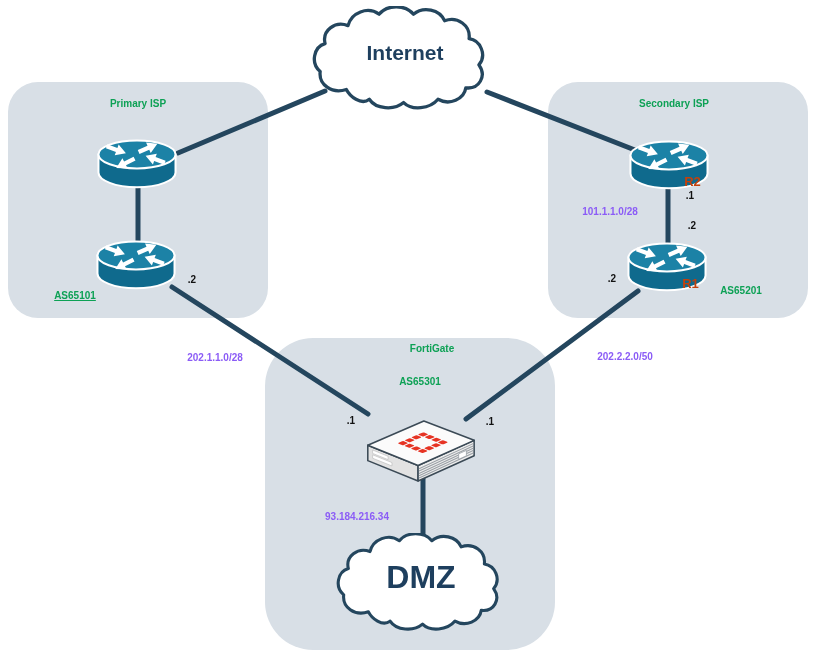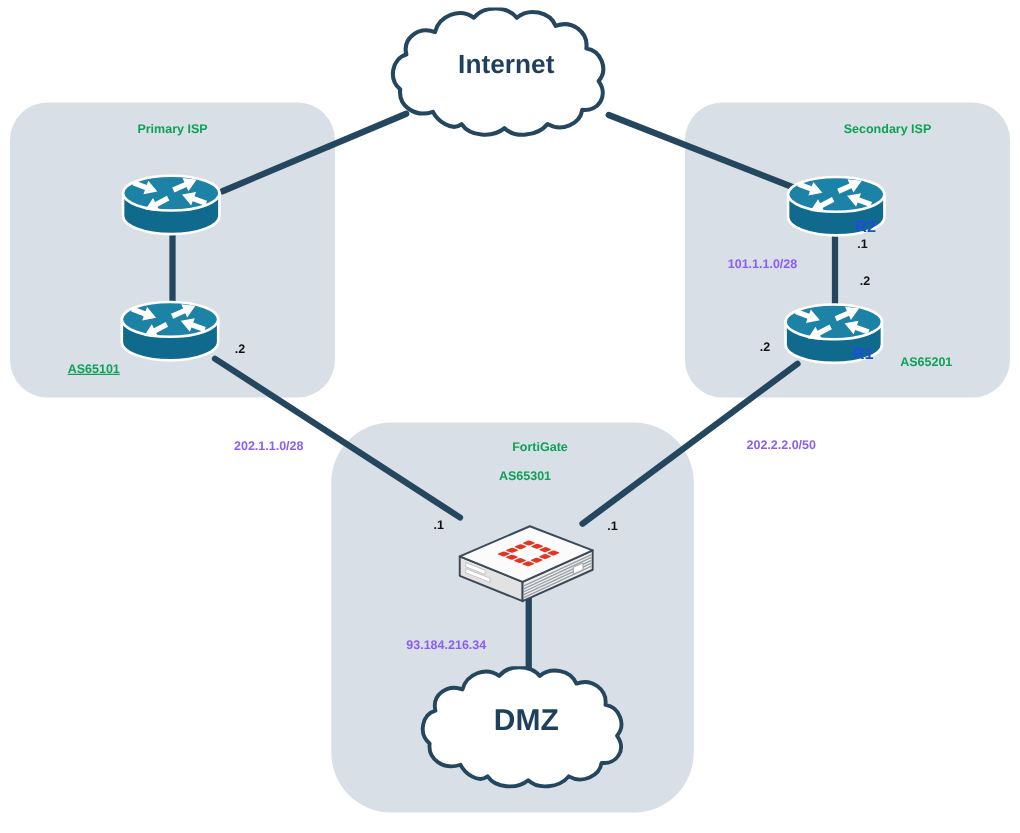--- a/index.html
+++ b/index.html
@@ -13,21 +13,21 @@
   .links-layer{position:absolute;left:0;top:0;z-index:2;}
   .node{position:absolute;z-index:3;}
   .lbl{
     position:absolute;z-index:4;transform:translate(-50%,-50%);
     white-space:nowrap;font-weight:bold;font-size:10px;line-height:1;
   }
   .lbl-green{color:#0da155;}
   .lbl-red{color:#8b5cf6;}
   .lbl-if{color:#111111;}
   .lbl-cloud{color:#1e3f5e;}
-  .lbl-router{color:#1d4ed8;font-size:13px;padding-left:47px;}
+  .lbl-router{color:#c2410c;font-size:13px;padding-left:47px;}
 </style>
 </head>
 <body>
 
 <div class="stage">
 
   <svg width="0" height="0" style="position:absolute" aria-hidden="true">
     <defs>
       <path id="arrow-glyph" d="M0 -2.6 L13 -2.6 L13 -7 L25 0 L13 7 L13 2.6 L0 2.6 Z" fill="#ffffff"></path>
       <g id="router-shape">
@@ -109,36 +109,36 @@
           <rect x="30" y="20" width="8" height="8" rx="1.5"></rect>
         <rect x="0" y="30" width="8" height="8" rx="1.5"></rect>
           <rect x="10" y="30" width="8" height="8" rx="1.5"></rect>
         <rect x="20" y="30" width="8" height="8" rx="1.5"></rect>
           <rect x="30" y="30" width="8" height="8" rx="1.5"></rect>
       </g>
     </g>
   </svg>
 
   <div class="lbl lbl-cloud" style="left:405px;top:52px;font-size:21px;">Internet</div>
-  <div class="lbl lbl-cloud" style="left:421px;top:577px;font-size:24px;">DMZ</div>
+  <div class="lbl lbl-cloud" style="left:421px;top:577px;font-size:32px;">DMZ</div>
 
   <div class="lbl lbl-green" style="left:138px;top:104px;">Primary ISP</div>
   <div class="lbl lbl-green" style="left:75px;top:296px;text-decoration:underline;">AS65101</div>
   <div class="lbl lbl-if" style="left:192px;top:280px;">.2</div>
 
-  <div class="lbl lbl-green" style="left:710px;top:104px;">Secondary ISP</div>
+  <div class="lbl lbl-green" style="left:674px;top:104px;">Secondary ISP</div>
   <div class="lbl lbl-green" style="left:741px;top:291px;">AS65201</div>
   <div class="lbl lbl-router" style="left:669px;top:181px;">R2</div>
   <div class="lbl lbl-router" style="left:667px;top:283px;">R1</div>
   <div class="lbl lbl-if" style="left:690px;top:196px;">.1</div>
   <div class="lbl lbl-if" style="left:692px;top:226px;">.2</div>
   <div class="lbl lbl-if" style="left:612px;top:279px;">.2</div>
   <div class="lbl lbl-red" style="left:610px;top:212px;">101.1.1.0/28</div>
 
-  <div class="lbl lbl-green" style="left:420px;top:359px;padding-left:24px;">FortiGate</div>
+  <div class="lbl lbl-green" style="left:420px;top:349px;padding-left:24px;">FortiGate</div>
   <div class="lbl lbl-green" style="left:420px;top:382px;">AS65301</div>
   <div class="lbl lbl-if" style="left:351px;top:421px;">.1</div>
   <div class="lbl lbl-if" style="left:490px;top:422px;">.1</div>
 
   <div class="lbl lbl-red" style="left:215px;top:358px;">202.1.1.0/28</div>
   <div class="lbl lbl-red" style="left:625px;top:357px;">202.2.2.0/50</div>
   <div class="lbl lbl-red" style="left:357px;top:517px;">93.184.216.34</div>
 
 </div>
 

